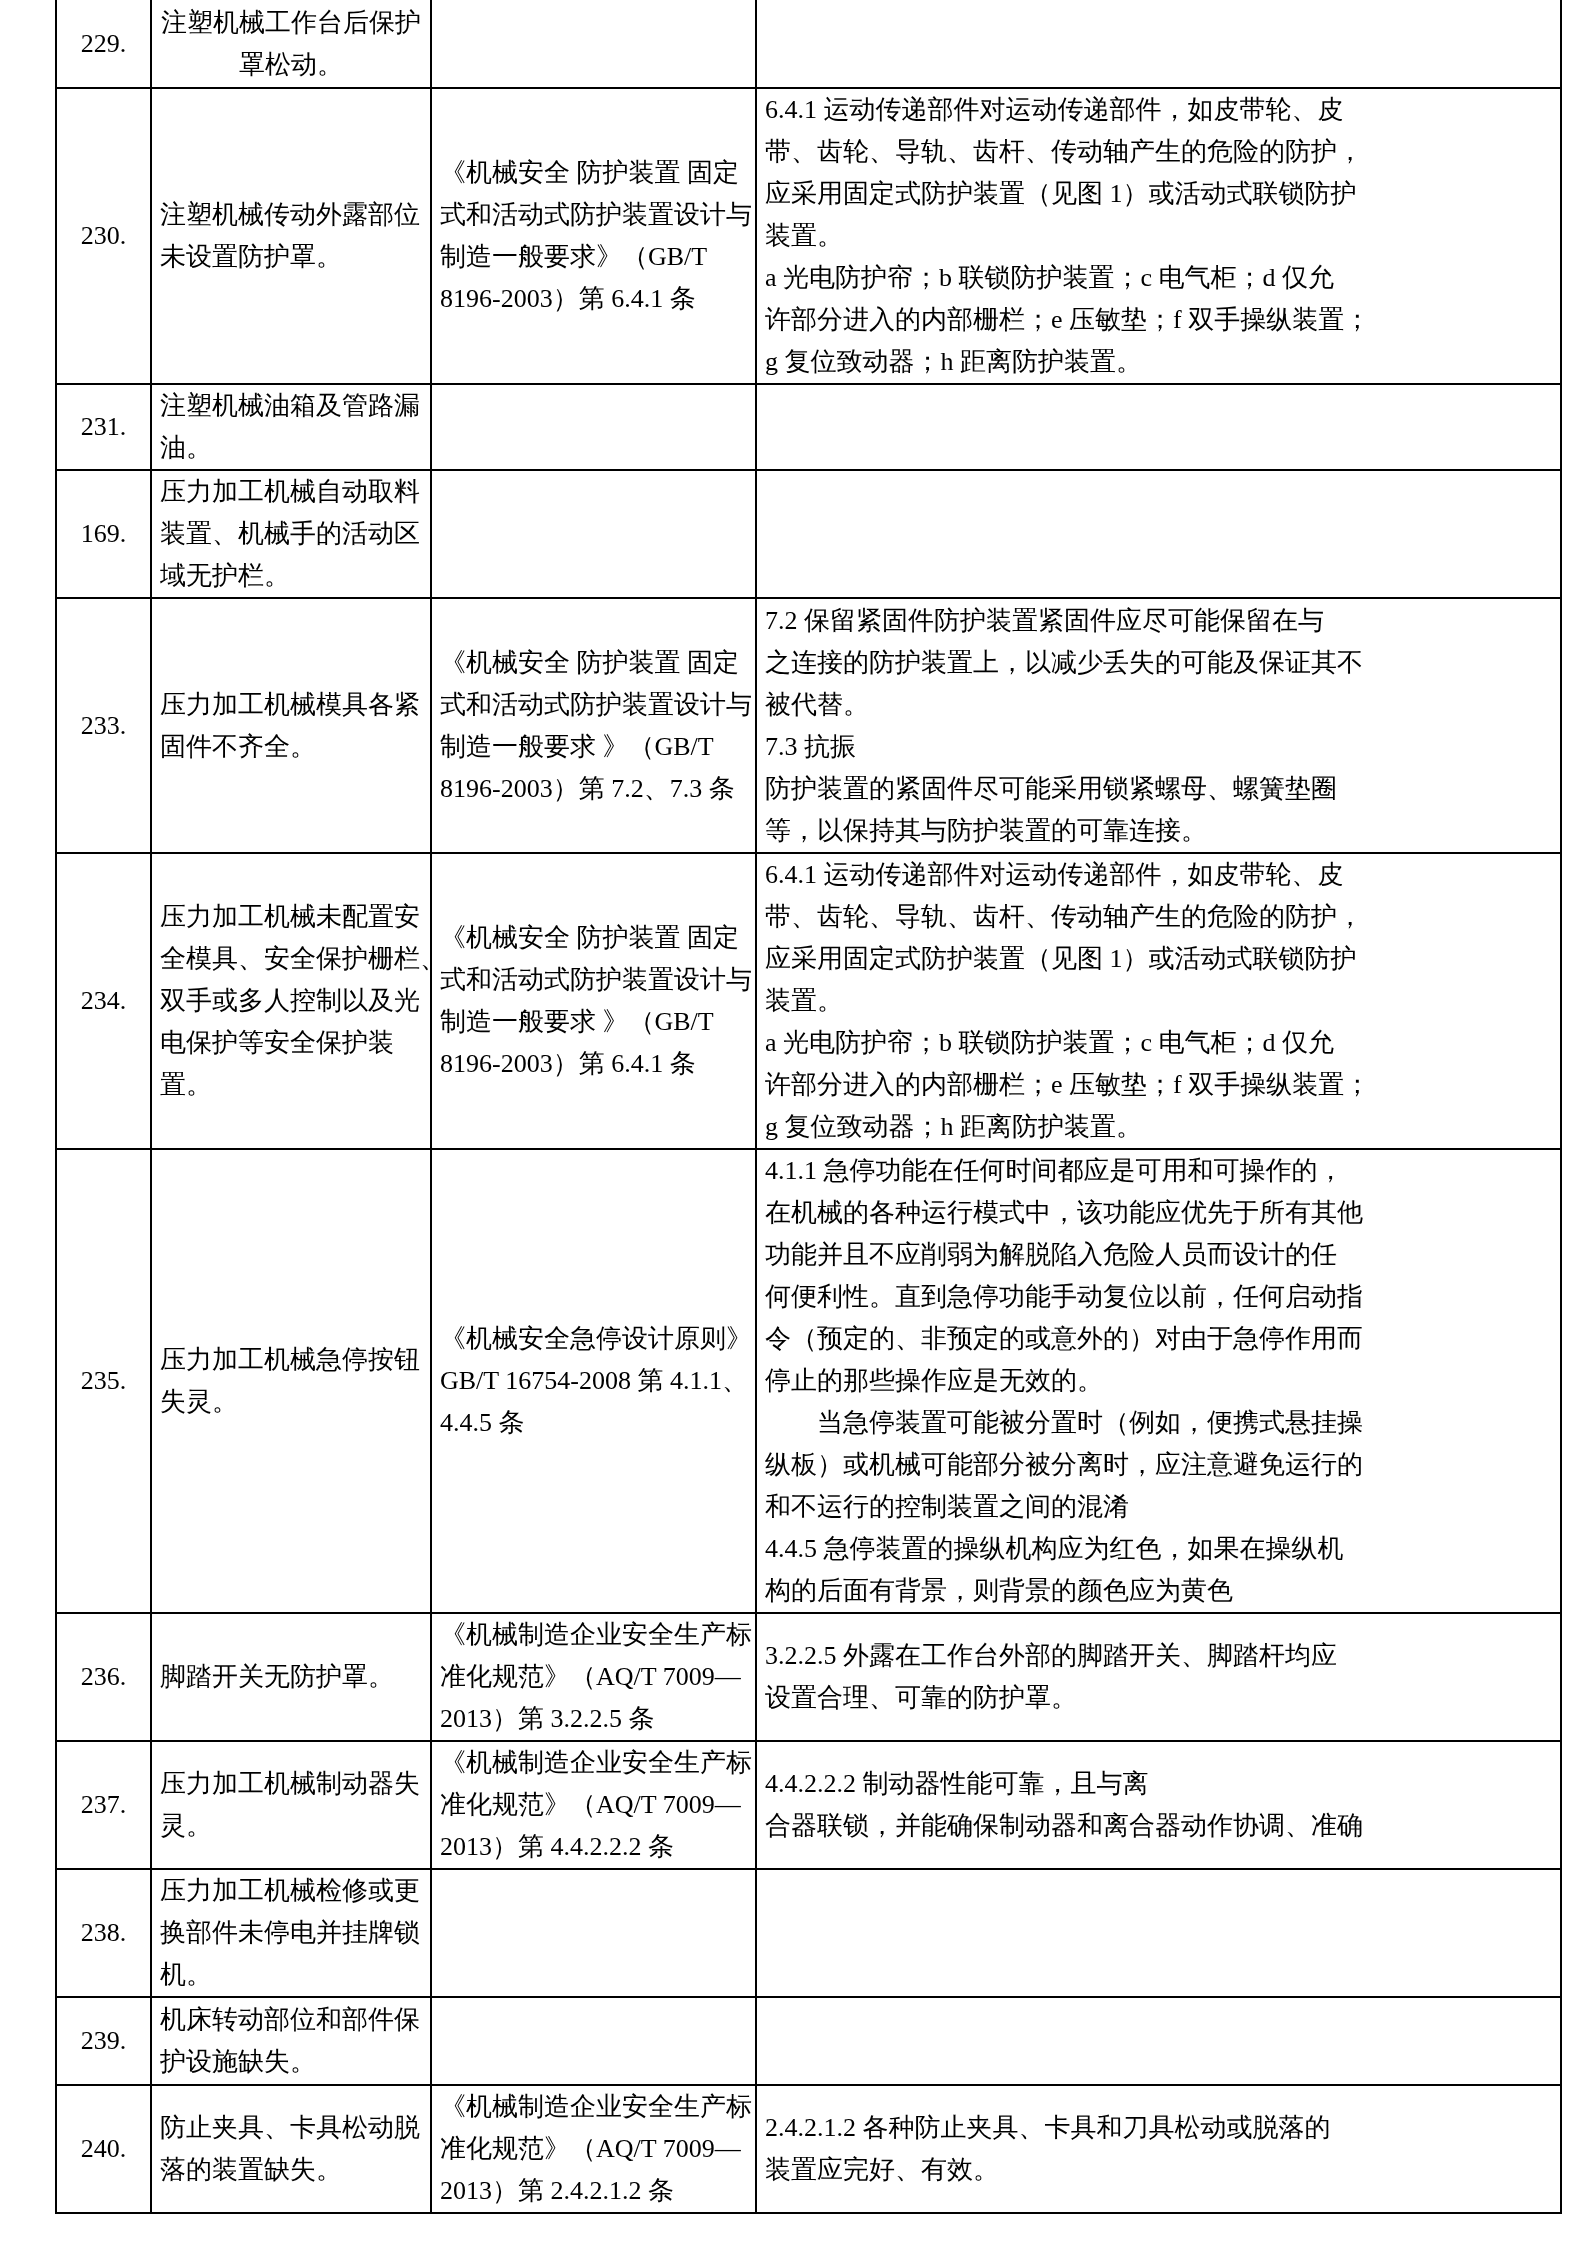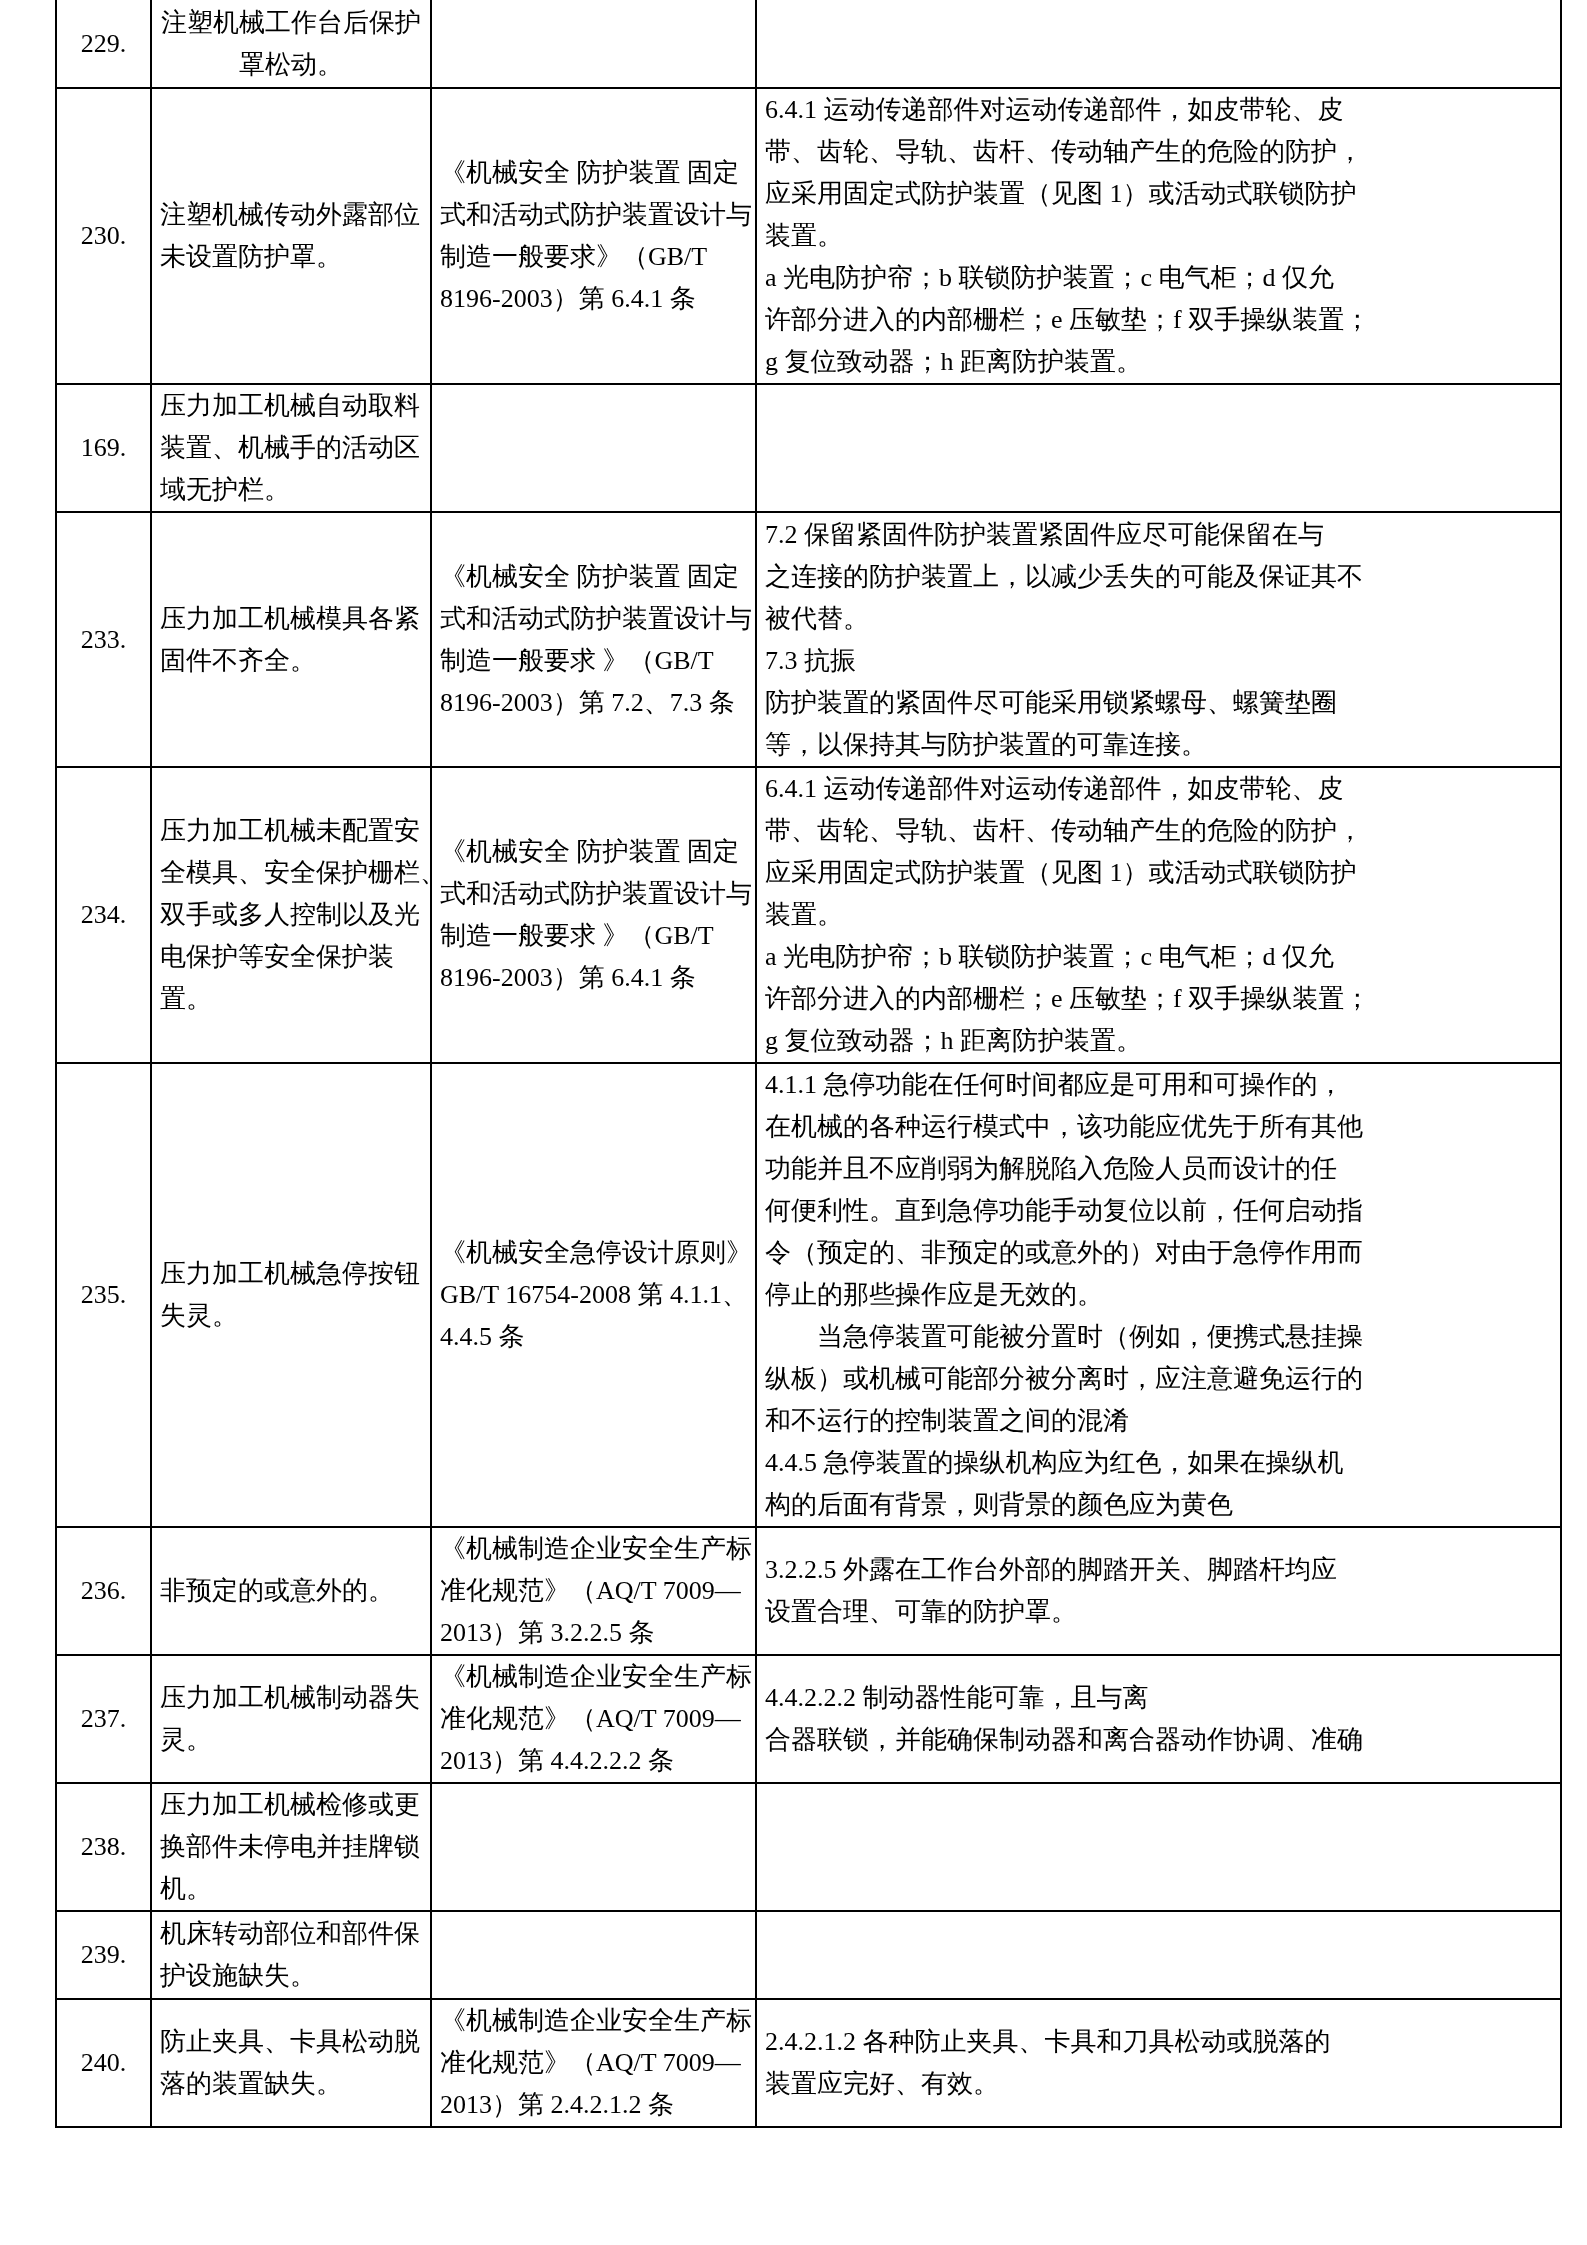--- a/index.html
+++ b/index.html
@@ -80,20 +80,27 @@
 制造一般要求》（GB/T
 8196-2003）第 6.4.1 条</td>
         <td class="reg">6.4.1 运动传递部件对运动传递部件，如皮带轮、皮
 带、齿轮、导轨、齿杆、传动轴产生的危险的防护，
 应采用固定式防护装置（见图 1）或活动式联锁防护
 装置。
 a 光电防护帘；b 联锁防护装置；c 电气柜；d 仅允
 许部分进入的内部栅栏；e 压敏垫；f 双手操纵装置；
 g 复位致动器；h 距离防护装置。</td>
       </tr>
+      <tr class="r231">
+        <td class="num">231.</td>
+        <td class="issue">注塑机械油箱及管路漏
+油。</td>
+        <td class="std"></td>
+        <td class="reg"></td>
+      </tr>
       <tr class="r232">
         <td class="num">169.</td>
         <td class="issue">压力加工机械自动取料
 装置、机械手的活动区
 域无护栏。</td>
         <td class="std"></td>
         <td class="reg"></td>
       </tr>
       <tr class="r233">
         <td class="num">233.</td>
@@ -143,21 +150,21 @@
 令（预定的、非预定的或意外的）对由于急停作用而
 停止的那些操作应是无效的。
 　　当急停装置可能被分置时（例如，便携式悬挂操
 纵板）或机械可能部分被分离时，应注意避免运行的
 和不运行的控制装置之间的混淆
 4.4.5 急停装置的操纵机构应为红色，如果在操纵机
 构的后面有背景，则背景的颜色应为黄色</td>
       </tr>
       <tr class="r236">
         <td class="num">236.</td>
-        <td class="issue">非预定的或意外的。</td>
+        <td class="issue">脚踏开关无防护罩。</td>
         <td class="std">《机械制造企业安全生产标
 准化规范》（AQ/T 7009—
 2013）第 3.2.2.5 条</td>
         <td class="reg">3.2.2.5 外露在工作台外部的脚踏开关、脚踏杆均应
 设置合理、可靠的防护罩。</td>
       </tr>
       <tr class="r237">
         <td class="num">237.</td>
         <td class="issue">压力加工机械制动器失
 灵。</td>

